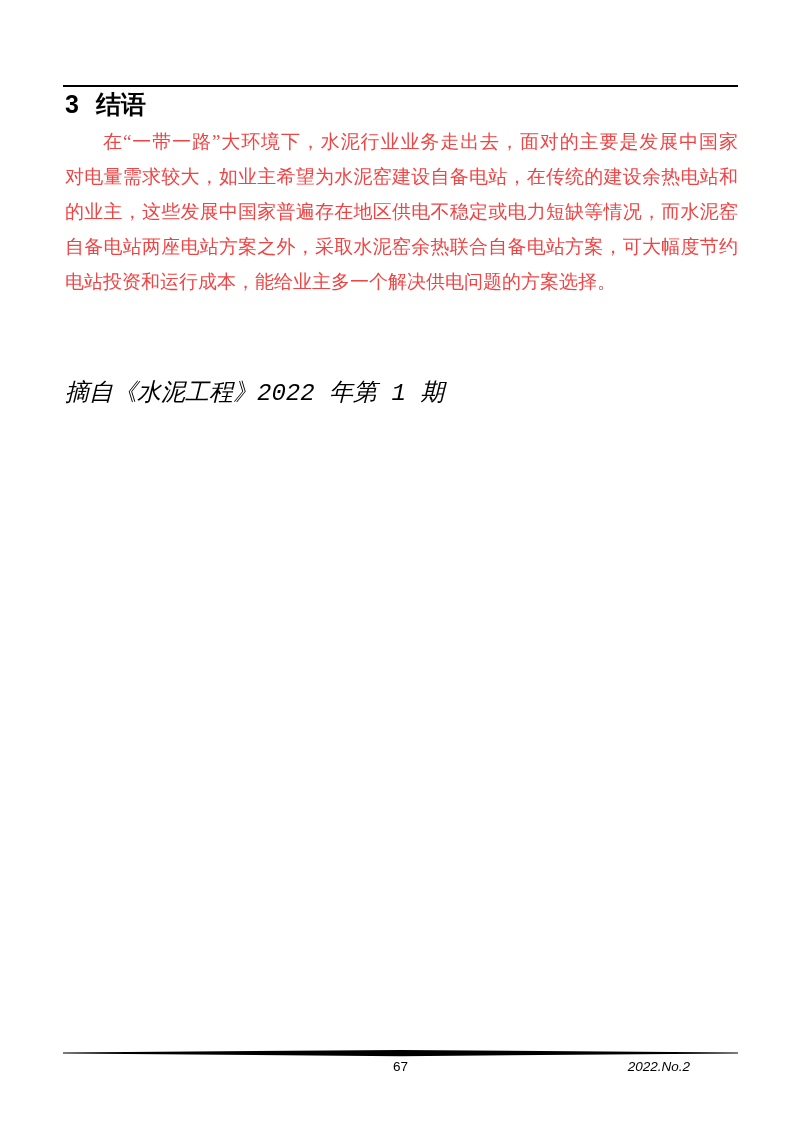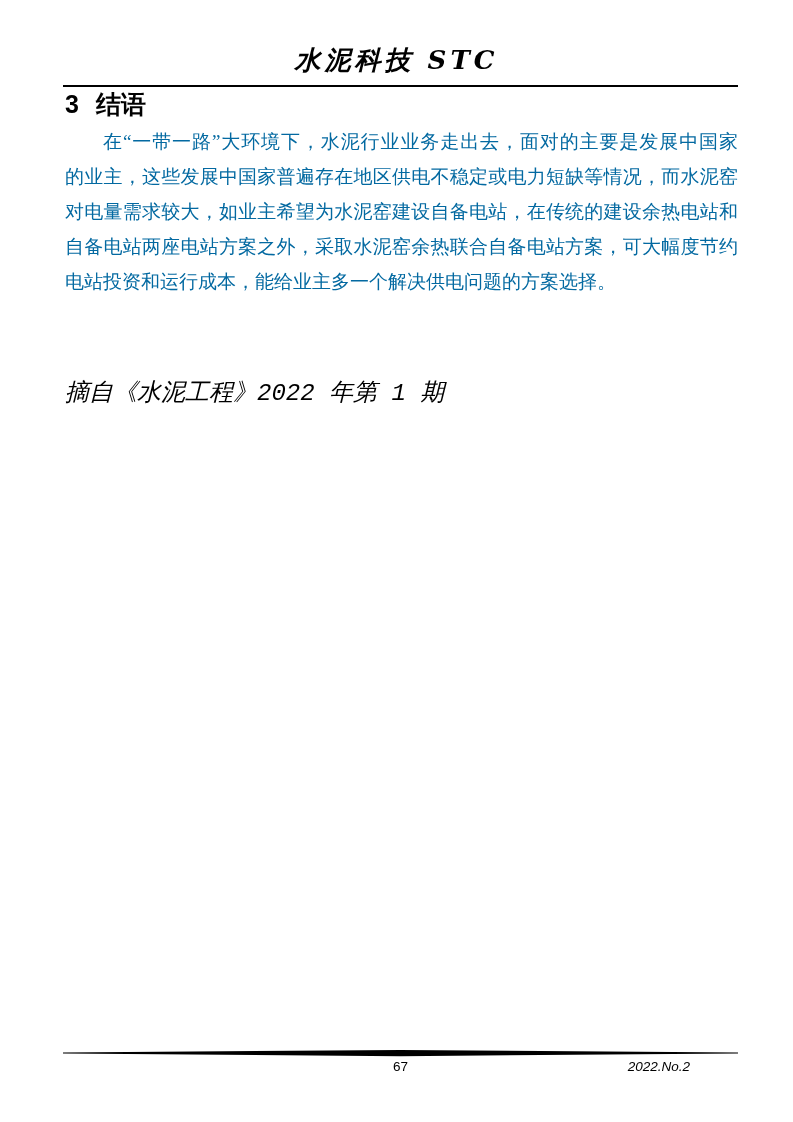--- a/index.html
+++ b/index.html
@@ -56,21 +56,21 @@
   }
   
   .paragraph {
     position: absolute;
     top: 124px;
     left: 65px;
     width: 673px;
     font-family: "Liberation Serif", serif;
     font-size: 19px;
     line-height: 35px;
-    color: #0369a1;
+    color: #ef4444;
   }
   .para-line {
     text-align: justify;
     text-align-last: justify;
     height: 35px;
     overflow: hidden;
   }
   .para-line.first {
     text-indent: 2em;
   }
@@ -116,32 +116,31 @@
     font-size: 13.5px;
     line-height: 17px;
     font-style: italic;
   }
 </style>
 </head>
 <body>
 
 <div class="page">
 
-  <div class="journal-title">水泥科技 STC</div>
 
   <div class="header-rule"></div>
 
   <div class="section-heading">
     <span class="sec-num">3</span><span>结语</span>
   </div>
 
   <div class="paragraph">
     <div class="para-line first">在“一带一路”大环境下，水泥行业业务走出去，面对的主要是发展中国家</div>
+    <div class="para-line">对电量需求较大，如业主希望为水泥窑建设自备电站，在传统的建设余热电站和</div>
     <div class="para-line">的业主，这些发展中国家普遍存在地区供电不稳定或电力短缺等情况，而水泥窑</div>
-    <div class="para-line">对电量需求较大，如业主希望为水泥窑建设自备电站，在传统的建设余热电站和</div>
     <div class="para-line">自备电站两座电站方案之外，采取水泥窑余热联合自备电站方案，可大幅度节约</div>
     <div class="para-line last">电站投资和运行成本，能给业主多一个解决供电问题的方案选择。</div>
   </div>
 
   <div class="citation">摘自《水泥工程》2022 年第 1 期</div>
 
   <svg class="footer-rule" viewBox="0 0 675 7" preserveAspectRatio="none">
     <polygon points="0,2.4 337.5,0 675,2.4 675,3.6 337.5,6.2 0,3.6" fill="#000000"></polygon>
   </svg>
 

